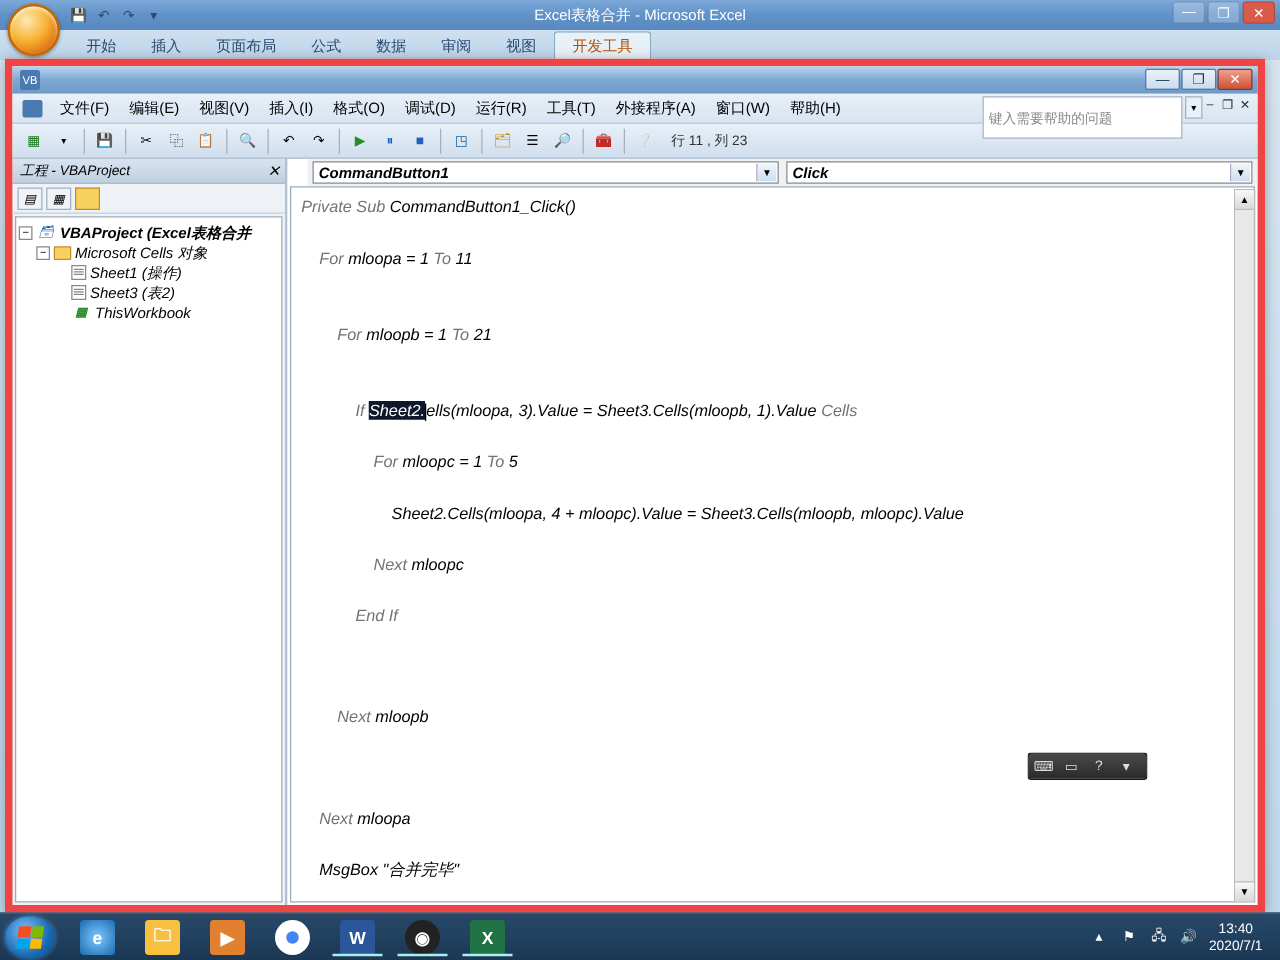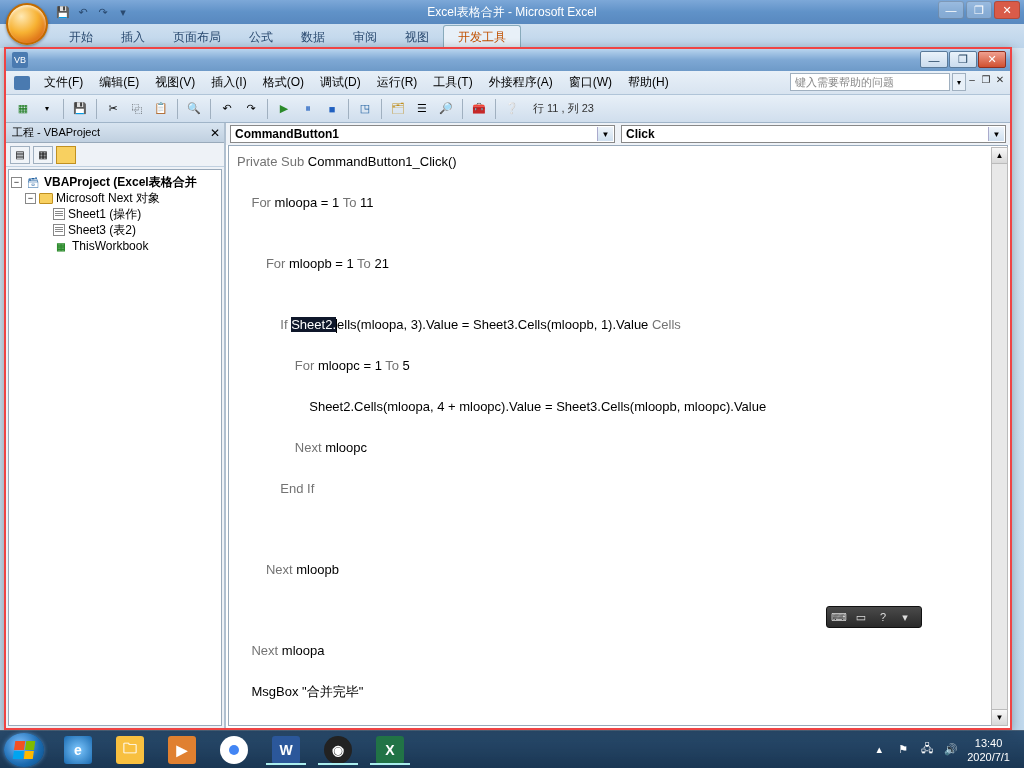--- a/index.html
+++ b/index.html
@@ -12,61 +12,61 @@
 .excel-title-btns span { width: 26px; height: 18px; background: rgba(255,255,255,0.25); border-radius: 3px; display: flex; align-items: center; justify-content: center; font-size: 11px; color: #fff; cursor: pointer; border: 1px solid rgba(0,0,0,0.18); }
 .excel-title-btns span.close { background: #d95b49; }
 .office-orb { position: absolute; left: 6px; top: 3px; width: 42px; height: 42px; background: radial-gradient(circle at 35% 30%, #ffe9b4, #f7b233 45%, #d4580c 90%); border-radius: 50%; border: 2px solid #c06a00; z-index: 10; box-shadow: inset 0 2px 3px rgba(255,255,255,0.7), 0 1px 3px rgba(0,0,0,0.4); }
 .qat { position: absolute; left: 55px; top: 4px; display: flex; gap: 4px; align-items: center; }
 .qat span { width: 16px; height: 16px; display:flex; align-items:center; justify-content:center; font-size:11px; color:#2a4a70; }
 .excel-ribbon-tabs { height: 24px; background: linear-gradient(#cfe0f0, #bcd4ea); display: flex; align-items: flex-end; padding-left: 55px; font-size: 12px; }
 .ribbon-tab { padding: 3px 14px 2px; color: #2a4a70; cursor: pointer; }
 .ribbon-tab.active { background: #e8f0f8; border: 1px solid #8ab; border-bottom: none; border-radius: 3px 3px 0 0; color: #c05000; }
 
 
-.vba-window { position: absolute; top: 47px; left: 4px; width: 1008px; height: 683px; background: #eef2f7; border: 2px solid #ef4444; display: flex; flex-direction: column; box-shadow: 0 2px 10px rgba(0,0,0,0.3); }
+.vba-window { position: absolute; top: 47px; left: 4px; width: 1008px; height: 683px; background: #eef2f7; border: 6px solid #ef4444; display: flex; flex-direction: column; box-shadow: 0 2px 10px rgba(0,0,0,0.3); }
 .vba-titlebar { height: 22px; background: linear-gradient(#b8d4ee, #7ea8d4, #6e9ac8); display: flex; align-items: center; padding: 0 6px; font-size: 12px; color: #1a3a5a; position: relative; }
 .vba-titlebar .vba-icon { width: 16px; height: 16px; background: #4a7ab0; margin-right: 5px; border-radius: 2px; display:flex; align-items:center; justify-content:center; font-size:9px; color:#fff; }
 .vba-win-btns { position: absolute; right: 4px; top: 2px; display: flex; gap: 1px; }
 .vba-win-btns span { width: 28px; height: 17px; display: flex; align-items: center; justify-content: center; font-size: 11px; border: 1px solid #5a7a9a; border-radius: 2px; background: linear-gradient(#eaf2fa, #cadcee); cursor: pointer; }
 .vba-win-btns span.close { background: linear-gradient(#f0a090, #d05030); color: #fff; border-color: #903020; }
 
 .vba-menubar { height: 24px; background: linear-gradient(#e8f0f8, #d8e4f0); display: flex; align-items: center; padding: 0 8px; font-size: 12px; border-bottom: 1px solid #b0c4d8; position: relative; }
 .vba-menubar .menu-item { padding: 3px 8px; cursor: pointer; }
-.vba-search-help { position: absolute; right: 60px; top: 2px; width: 160px; height: 18px; border: 1px solid #a0b0c0; font-size: 11px; padding: 0 4px; color: #888; background: #fff; display:flex; align-items:center; }
+.vba-search-help { position: absolute; right: 60px; top: 2px; width: 160px; height: 34px; border: 1px solid #a0b0c0; font-size: 11px; padding: 0 4px; color: #888; background: #fff; display:flex; align-items:center; }
 .vba-help-dd { position: absolute; right: 44px; top: 2px; width: 14px; height: 18px; border:1px solid #a0b0c0; background:#e8f0f8; display:flex; align-items:center; justify-content:center; font-size:8px; }
 .vba-mdi-btns { position: absolute; right: 4px; top: 3px; display: flex; gap: 2px; font-size: 10px; color: #333; }
 .vba-mdi-btns span { width: 12px; text-align:center; cursor:pointer; }
 
 .vba-toolbar { height: 28px; background: linear-gradient(#e8f0f8, #d0deed); border-bottom: 1px solid #a0b4c8; display: flex; align-items: center; padding: 0 6px; gap: 2px; font-size: 11px; }
 .tb-btn { width: 22px; height: 22px; display: flex; align-items: center; justify-content: center; cursor: pointer; border-radius: 2px; }
 .tb-sep { width: 1px; height: 20px; background: #a0b0c0; margin: 0 3px; }
 .tb-status { margin-left: 8px; color: #333; }
 
-.vba-body { flex: 1; display: flex; overflow: hidden; }
+.vba-body { flex: 1; display: flex; overflow: hidden; font-style: italic; }
 .vba-project-pane { width: 220px; display: flex; flex-direction: column; border-right: 2px solid #b0c0d0; }
 .pane-title { height: 20px; background: linear-gradient(#d8e4f0, #c0d0e0); border-bottom: 1px solid #9ab; display: flex; align-items: center; padding: 0 6px; font-size: 11px; position: relative; }
 .pane-title .close-x { position: absolute; right: 4px; cursor: pointer; font-size: 12px; }
 .pane-toolbar { height: 24px; background: #eef2f7; border-bottom: 1px solid #c0d0e0; display: flex; align-items: center; padding: 0 4px; gap: 3px; }
 .pane-toolbar span { width: 20px; height: 18px; border: 1px solid #a0b0c0; background: #f0f4f8; display:flex; align-items:center; justify-content:center; font-size:10px; cursor:pointer; }
 .pane-toolbar span.folder { background: #f8d060; border-color:#c09020; }
 .tree { flex: 1; background: #fff; border: 1px solid #9ab; margin: 2px; padding: 4px 2px; font-size: 12px; overflow: auto; font-family: "SimSun", monospace; }
 .tree-row { display: flex; align-items: center; height: 16px; white-space: nowrap; cursor: pointer; }
 .tree-toggle { width: 11px; height: 11px; border: 1px solid #888; font-size: 9px; display: flex; align-items: center; justify-content: center; margin-right: 3px; line-height: 1; background:#fff; }
 .tree-spacer { width: 14px; display:inline-block; }
 .tree-icon { width: 16px; height: 14px; margin-right: 3px; display:flex; align-items:center; justify-content:center; font-size:10px; }
 .tree-icon.proj { color:#2060a0; }
 .tree-icon.folder { background:#f8d060; border:1px solid #c09020; border-radius:1px; width:14px; height:11px; }
 .tree-icon.sheet { background:#fff; border:1px solid #888; width:12px; height:12px; position:relative; }
 .tree-icon.sheet::before { content:""; position:absolute; top:2px; left:1px; right:1px; height:1px; background:#888; box-shadow: 0 2px 0 #888, 0 4px 0 #888; }
 .tree-icon.wb { color:#2a8a2a; font-weight:bold; }
 .tree-label { font-size: 12px; }
 .tree-label.bold { font-weight: bold; }
 
 .vba-code-area { flex: 1; display: flex; flex-direction: column; background: #fff; position: relative; }
-.code-dropdowns { height: 22px; display: flex; gap: 6px; padding: 2px 4px; background: #eef2f7; }
+.code-dropdowns { height: 22px; display: flex; gap: 6px; padding: 2px 4px; background: #eef2f7; margin-left: 16px; }
 .code-dd { flex: 1; border: 1px solid #888; background: #fff; display: flex; align-items: center; padding: 0 4px; font-family: "Courier New", monospace; font-size: 12px; font-weight: bold; position: relative; }
 .code-dd .dd-arrow { position: absolute; right: 1px; top: 1px; bottom: 1px; width: 16px; background: linear-gradient(#eef4fa,#cfe0f0); border-left: 1px solid #aac; display:flex; align-items:center; justify-content:center; font-size:8px; }
 .code-editor { flex: 1; padding: 6px 8px; font-family: "NSimSun", "SimSun", "Courier New", monospace; font-size: 13px; line-height: 20px; white-space: pre; overflow: auto; color: #000; border: 1px solid #9ab; margin: 0 2px 2px 2px; position: relative; }
 .code-editor .kw { color: #737373; }
 .code-editor .sel { background: #0f172a; color: #fff; }
 .code-editor .cursor { display:inline-block; width:1px; height:14px; background:#000; vertical-align:middle; }
 .code-scroll-v { position:absolute; right:2px; top:24px; bottom:2px; width:17px; background:#e8e8e8; border:1px solid #bbb; }
 .code-scroll-v .sb-btn { height:16px; background:linear-gradient(#f8f8f8,#d8d8d8); border-bottom:1px solid #bbb; display:flex; align-items:center; justify-content:center; font-size:8px; }
 .code-scroll-v .sb-btn.bot { position:absolute; bottom:0; left:0; right:0; border-top:1px solid #bbb; border-bottom:none; }
 
@@ -194,21 +194,21 @@
       <div class="tree">
         <div class="tree-row">
           <span class="tree-toggle">−</span>
           <span class="tree-icon proj">🗃</span>
           <span class="tree-label bold">VBAProject (Excel表格合并</span>
         </div>
         <div class="tree-row">
           <span class="tree-spacer"></span>
           <span class="tree-toggle">−</span>
           <span class="tree-icon folder"></span>
-          <span class="tree-label">Microsoft Next 对象</span>
+          <span class="tree-label">Microsoft Cells 对象</span>
         </div>
         <div class="tree-row">
           <span class="tree-spacer"></span>
             <span class="tree-spacer"></span>
             <span class="tree-spacer"></span>
           <span class="tree-icon sheet"></span>
           <span class="tree-label">Sheet1 (操作)</span>
         </div>
         <div class="tree-row">
           <span class="tree-spacer"></span>

